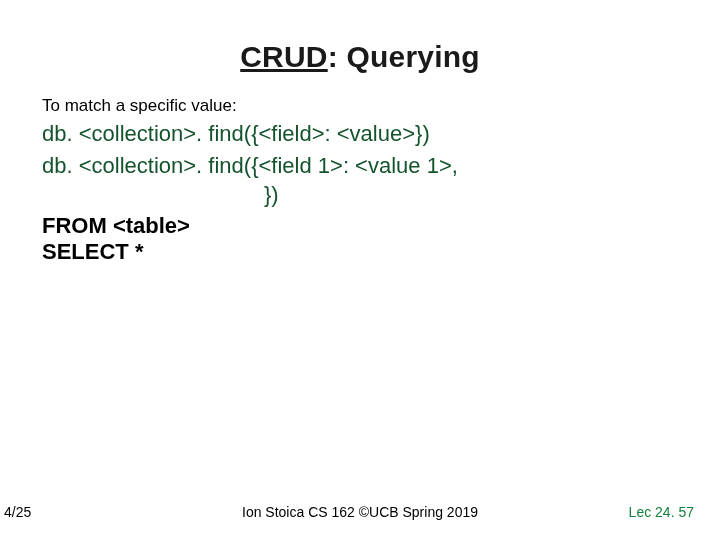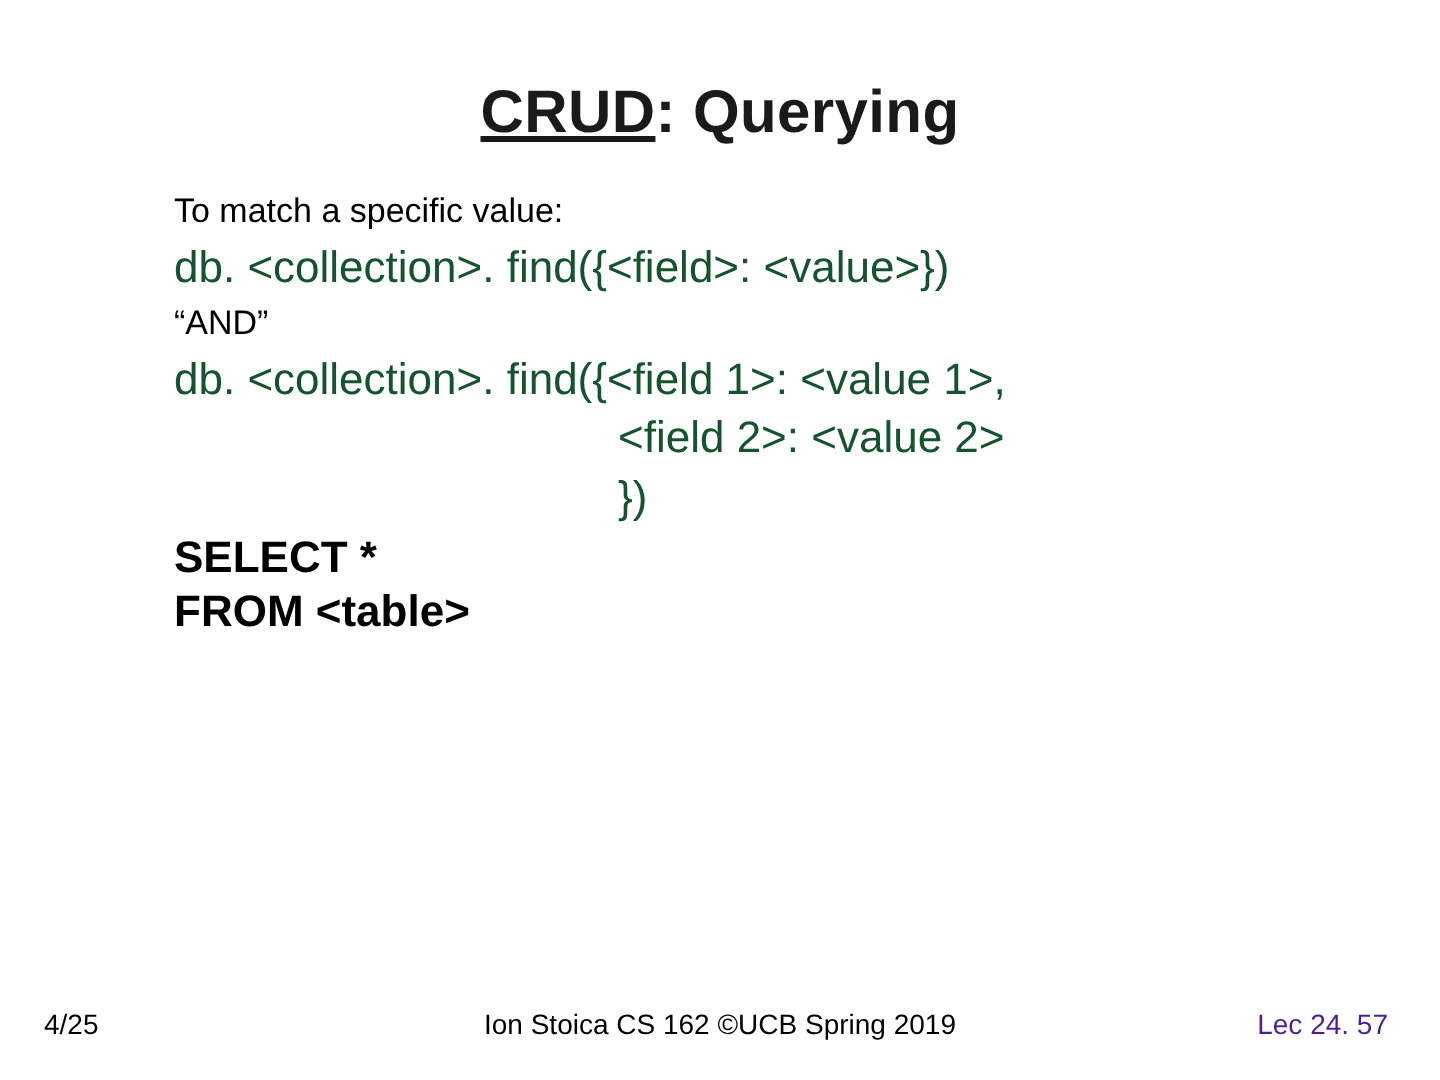--- a/index.html
+++ b/index.html
@@ -22,21 +22,21 @@
       font-size: 30px;
       font-weight: bold;
       color: #1a1a1a;
       margin-bottom: 22px;
       letter-spacing: 0.2px;
     }
     .title .crud-underline {
       text-decoration: underline;
     }
     .content {
-      padding-left: 87px;
+      padding-left: 42px;
       padding-right: 40px;
     }
     .label-text {
       font-size: 17px;
       color: #000;
       margin-bottom: 4px;
     }
     .code-line {
       font-size: 22px;
       color: #14532d;
@@ -60,34 +60,34 @@
       position: absolute;
       bottom: 20px;
       left: 0;
       right: 0;
       width: 100%;
       font-size: 14px;
       color: #000;
     }
     .footer-left {
       position: absolute;
-      left: 22px;
+      left: 4px;
       bottom: 0;
     }
     .footer-center {
       position: absolute;
       left: 50%;
       transform: translateX(-50%);
       bottom: 0;
     }
     .footer-right {
       position: absolute;
       right: 26px;
       bottom: 0;
-      color: #4c1d95;
+      color: #15803d;
       text-align: right;
     }
     .spacer-sm { height: 2px; }
   </style>
 </head>
 <body>
 
 <div class="slide">
 
   <h1 class="title">
@@ -95,29 +95,27 @@
   </h1>
 
   <div class="content">
 
     <div class="label-text">To match a specific value:</div>
 
     <div class="code-line">db. &lt;collection&gt;. find({&lt;field&gt;: &lt;value&gt;})</div>
 
     <div class="spacer-sm"></div>
 
-    <div class="label-text">“AND”</div>
 
     <div class="code-line">db. &lt;collection&gt;. find({&lt;field 1&gt;: &lt;value 1&gt;,</div>
-    <div class="code-line code-indent">&lt;field 2&gt;: &lt;value 2&gt;</div>
     <div class="code-line code-indent">})</div>
 
     <div class="sql-block">
+      <div class="sql-line">FROM &lt;table&gt;</div>
       <div class="sql-line">SELECT *</div>
-      <div class="sql-line">FROM &lt;table&gt;</div>
     </div>
 
   </div>
 
   <div class="footer">
     <span class="footer-left">4/25</span>
     <span class="footer-center">Ion Stoica CS 162 ©UCB Spring 2019</span>
     <span class="footer-right">Lec 24. 57</span>
   </div>
 

